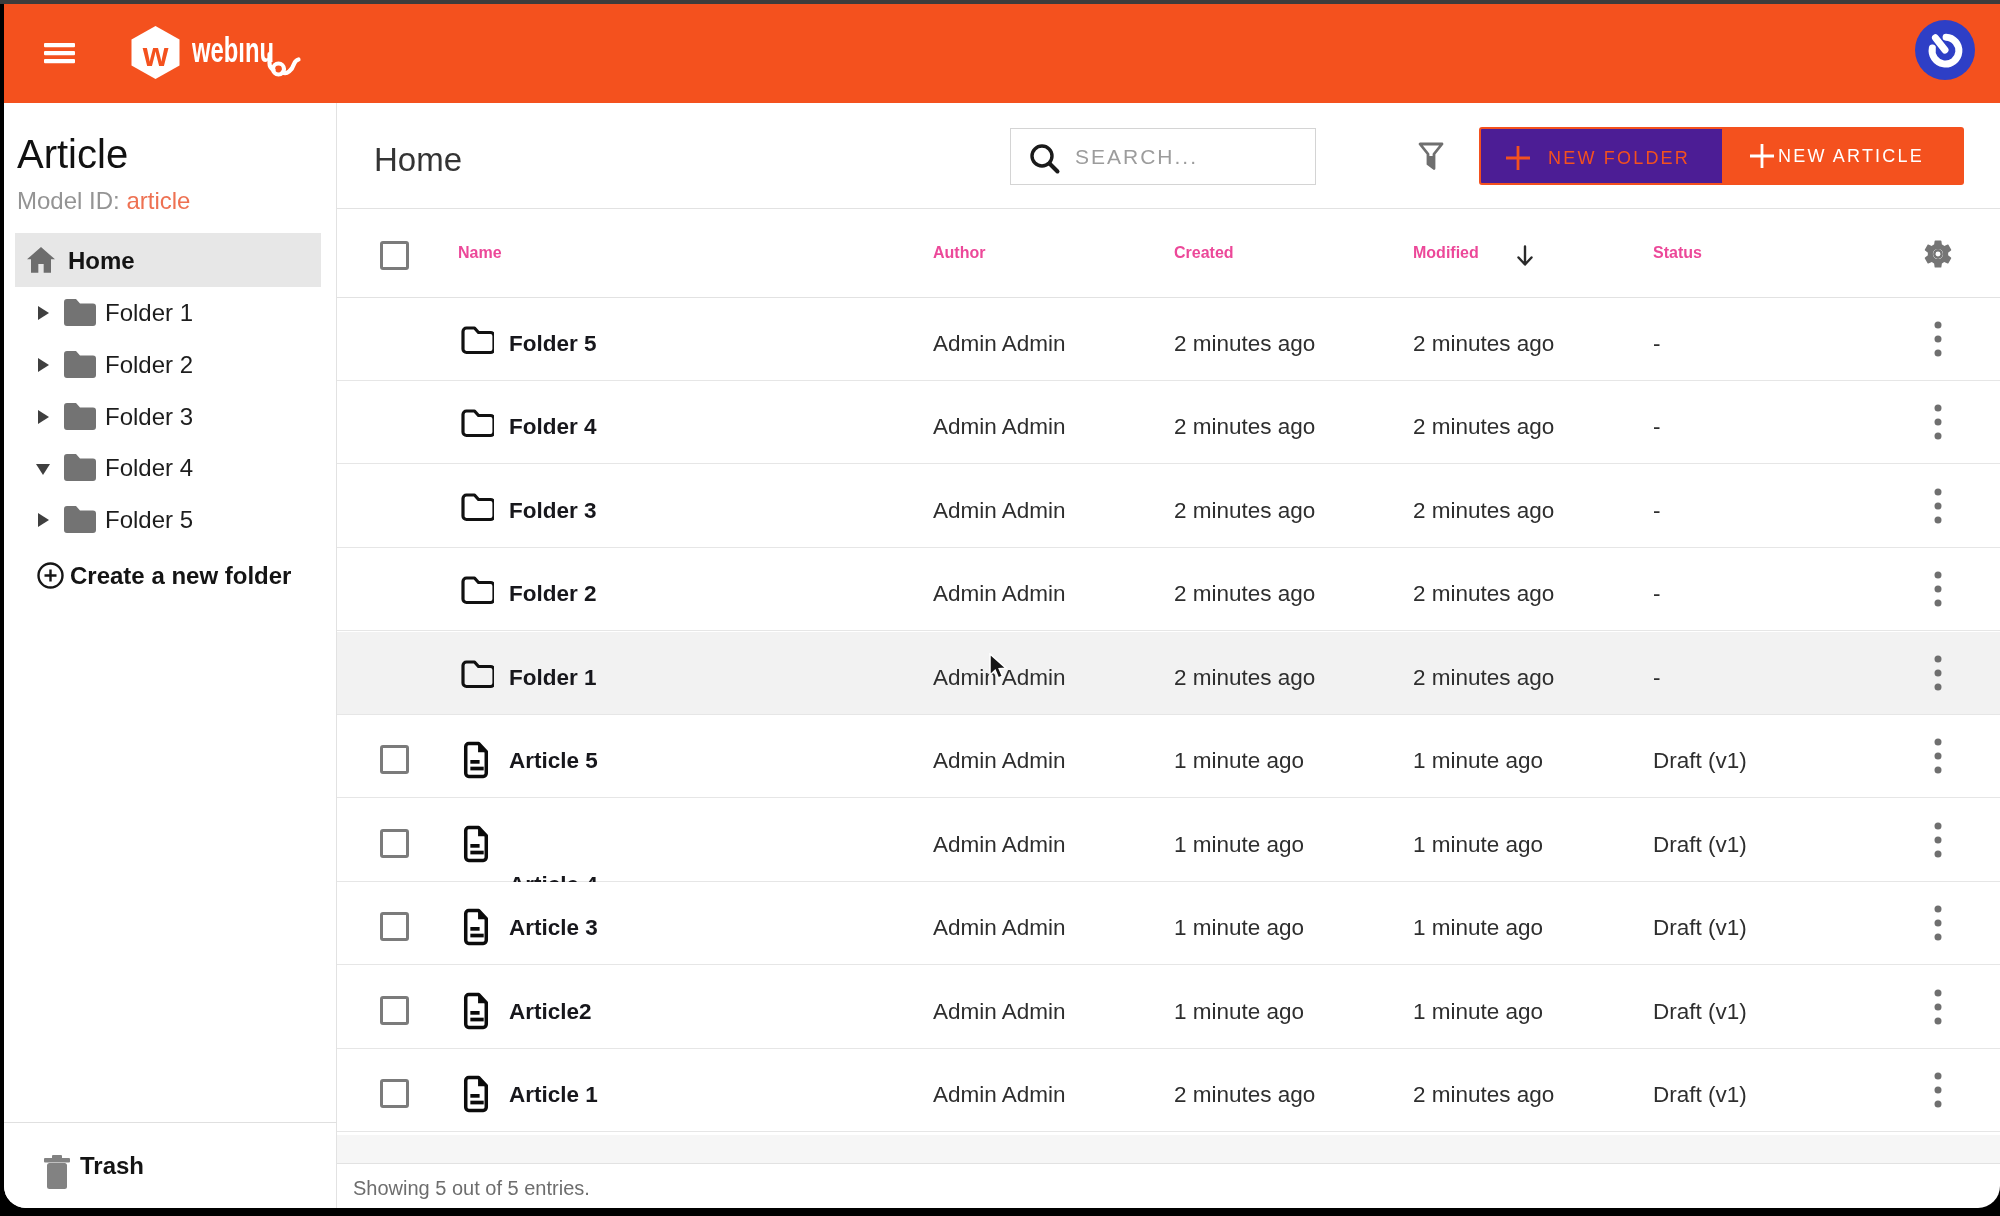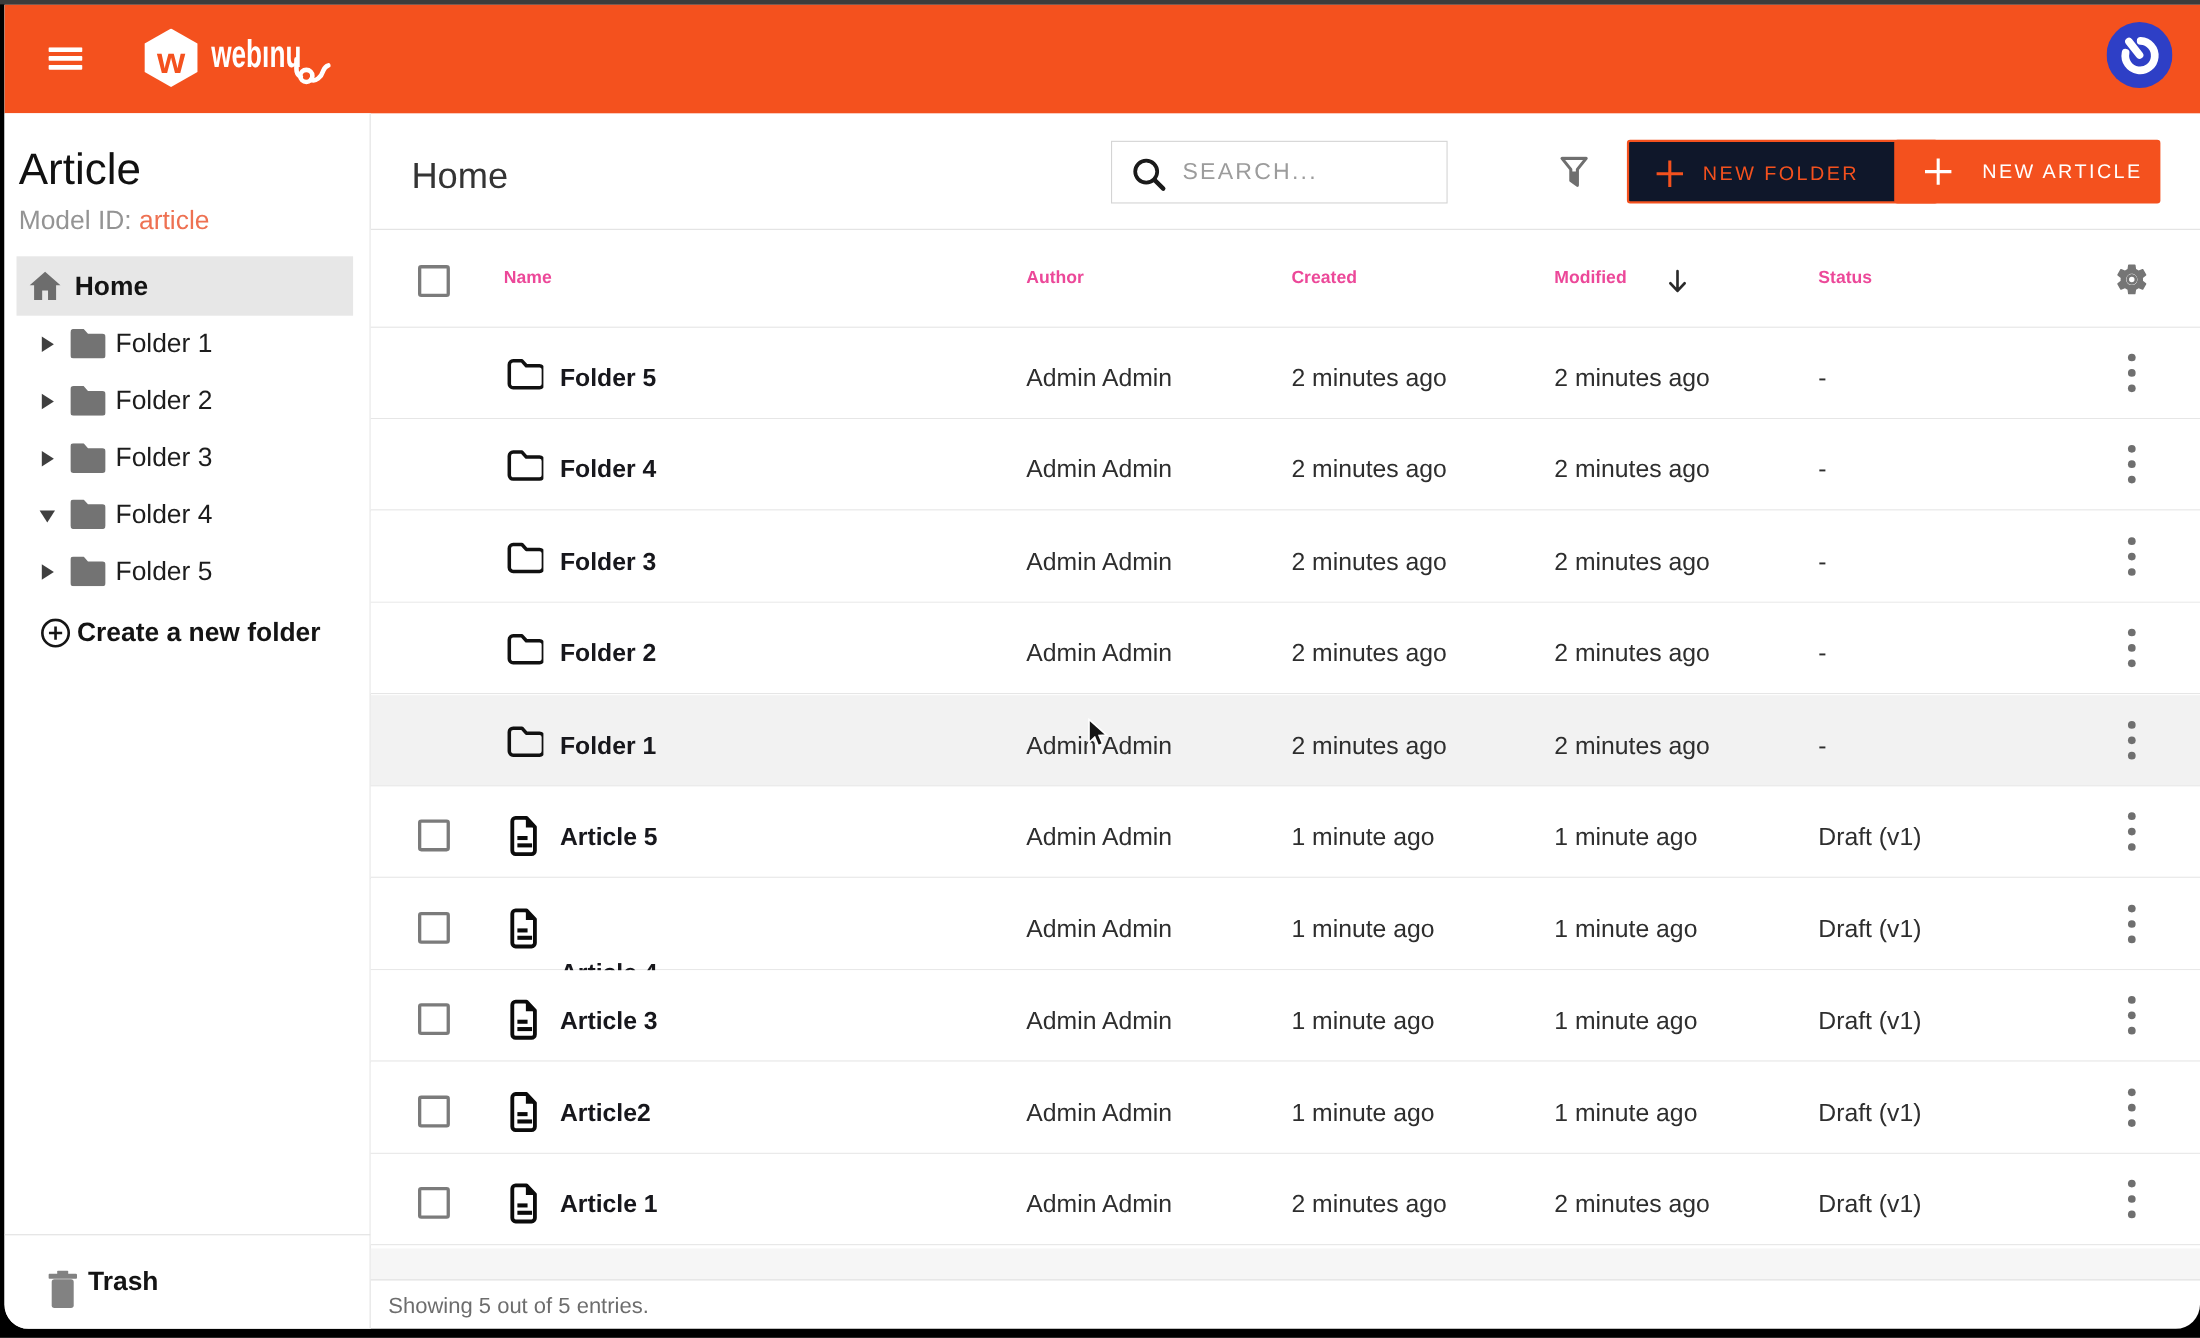--- a/index.html
+++ b/index.html
@@ -26,21 +26,21 @@
   #trashline { position:absolute; left:0; top:1118px; width:333px; border-top:1px solid #e0e0e0; }
 
   
   #maintitle { position:absolute; left:370px; top:137px; font-size:33px; color:#343434; }
   #search { position:absolute; left:1006px; top:124px; width:306px; height:57px;
     border:1px solid #d4d4d4; background:#fff; }
   #searchph { position:absolute; left:64px; top:16px; font-size:21px; letter-spacing:2px; color:#9c9c9c; }
   .btn { position:absolute; top:123px; height:58px; font-size:18px; letter-spacing:2.2px;
     border-radius:3px; }
   .btn span { white-space:nowrap; }
-  #btnfolder { left:1475px; width:283px; border:2px solid #f4511e; color:#f4511e; background:#0f172a; }
+  #btnfolder { left:1475px; width:283px; border:2px solid #f4511e; color:#f4511e; background:#4c1d95; }
   #btnarticle { left:1718px; width:242px; background:#f4511e; color:#fff; }
 
   
   #thead { position:absolute; left:333px; top:204px; width:1663px; height:90px;
     border-top:1px solid #e2e2e2; border-bottom:1px solid #e2e2e2; background:#fff; }
   .hlabel { position:absolute; top:50%; transform:translateY(-50%); font-weight:bold;
     font-size:16px; color:#ec4899; }
   .row { position:absolute; left:333px; width:1663px; height:83px; border-bottom:1px solid #e6e6e6; background:#fff; }
   .cell { position:absolute; top:calc(50% + 5px); transform:translateY(-50%); font-size:22.5px; color:#2e2e2e; }
   .name { font-weight:bold; color:#17171c; }
@@ -151,21 +151,21 @@
   <div class="btn" id="btnfolder">
     <svg class="abs" style="left:23px;top:15px;" width="28" height="28" viewBox="0 0 28 28">
         <path d="M14 2 V26 M2 14 H26" stroke="#f4511e" stroke-width="2.8"></path>
       </svg>
     <span class="abs" style="left:67px;top:19px;">NEW FOLDER</span>
   </div>
   <div class="btn" id="btnarticle">
     <svg class="abs" style="left:26px;top:15px;" width="28" height="28" viewBox="0 0 28 28">
         <path d="M14 2 V26 M2 14 H26" stroke="#fff" stroke-width="2.8"></path>
       </svg>
-    <span class="abs" style="left:80px;top:19px;">NEW ARTICLE</span>
+    <span class="abs" style="left:56px;top:19px;">NEW ARTICLE</span>
   </div>
   <div id="thead">
     <span class="cb abs" style="left:43px; top:32px;"></span>
     <span class="hlabel" style="left:121px;">Name</span>
     <span class="hlabel" style="left:596px;">Author</span>
     <span class="hlabel" style="left:837px;">Created</span>
     <span class="hlabel" style="left:1076px;">Modified</span>
     <svg class="abs" style="left:1176px; top:35px;" width="24" height="24" viewBox="0 0 24 24">
         <path d="M12 2.5 V19.5 M5.5 13.5 L12 20.5 L18.5 13.5" stroke="#2a2a2a" stroke-width="2.4" fill="none" stroke-linecap="round" stroke-linejoin="round"></path>
       </svg>

